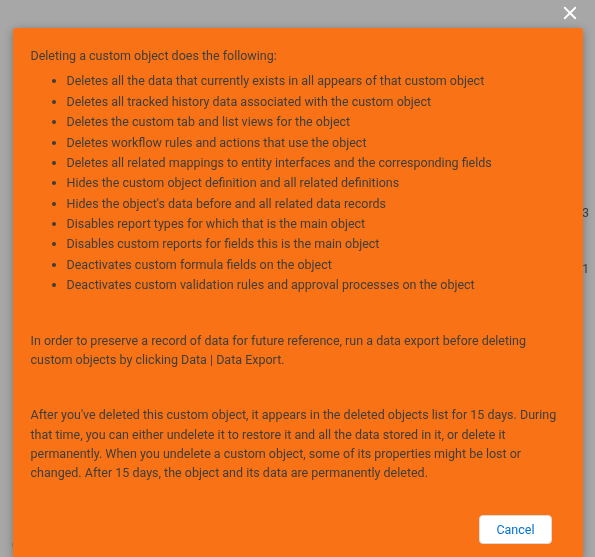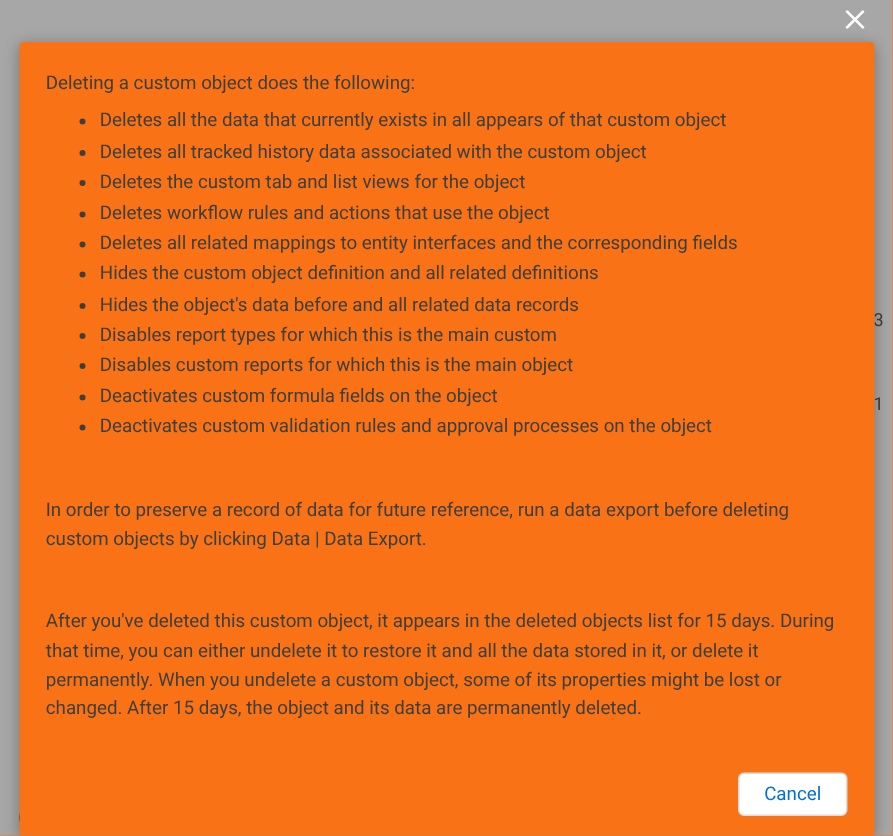--- a/index.html
+++ b/index.html
@@ -73,21 +73,21 @@
     }
     ul.bullets li {
       margin: 1px 0;
       color: #3e3e3c;
     }
     .para {
       margin-bottom: 14px;
       margin-top: 36px;
     }
     .modal-footer {
-      padding: 10px 18px 14px 18px;
+      padding: 10px 31px 14px 18px;
       display: flex;
       justify-content: flex-end;
       gap: 26px;
     }
     .btn {
       font-size: 12.5px;
       padding: 6px 16px;
       border-radius: 4px;
       cursor: pointer;
       border: 1px solid transparent;
@@ -129,22 +129,22 @@
     <div class="modal-body">
       <p class="intro">Deleting a custom object does the following:</p>
       <ul class="bullets" id="bullets-list">
           <li>Deletes all the data that currently exists in all appears of that custom object</li>
           <li>Deletes all tracked history data associated with the custom object</li>
           <li>Deletes the custom tab and list views for the object</li>
           <li>Deletes workflow rules and actions that use the object</li>
           <li>Deletes all related mappings to entity interfaces and the corresponding fields</li>
           <li>Hides the custom object definition and all related definitions</li>
           <li>Hides the object's data before and all related data records</li>
-          <li>Disables report types for which this is the main custom</li>
-          <li>Disables custom reports for which this is the main object</li>
+          <li>Disables report types for which that is the main object</li>
+          <li>Disables custom reports for fields this is the main object</li>
           <li>Deactivates custom formula fields on the object</li>
           <li>Deactivates custom validation rules and approval processes on the object</li>
         </ul>
       <p class="para">In order to preserve a record of data for future reference, run a data export before deleting custom objects by clicking Data | Data Export.</p>
       <p class="para">After you've deleted this custom object, it appears in the deleted objects list for 15 days. During that time, you can either undelete it to restore it and all the data stored in it, or delete it permanently. When you undelete a custom object, some of its properties might be lost or changed. After 15 days, the object and its data are permanently deleted.</p>
     </div>
     <div class="modal-footer">
       <button class="btn btn-cancel">Cancel</button>
     </div>
   </div>

